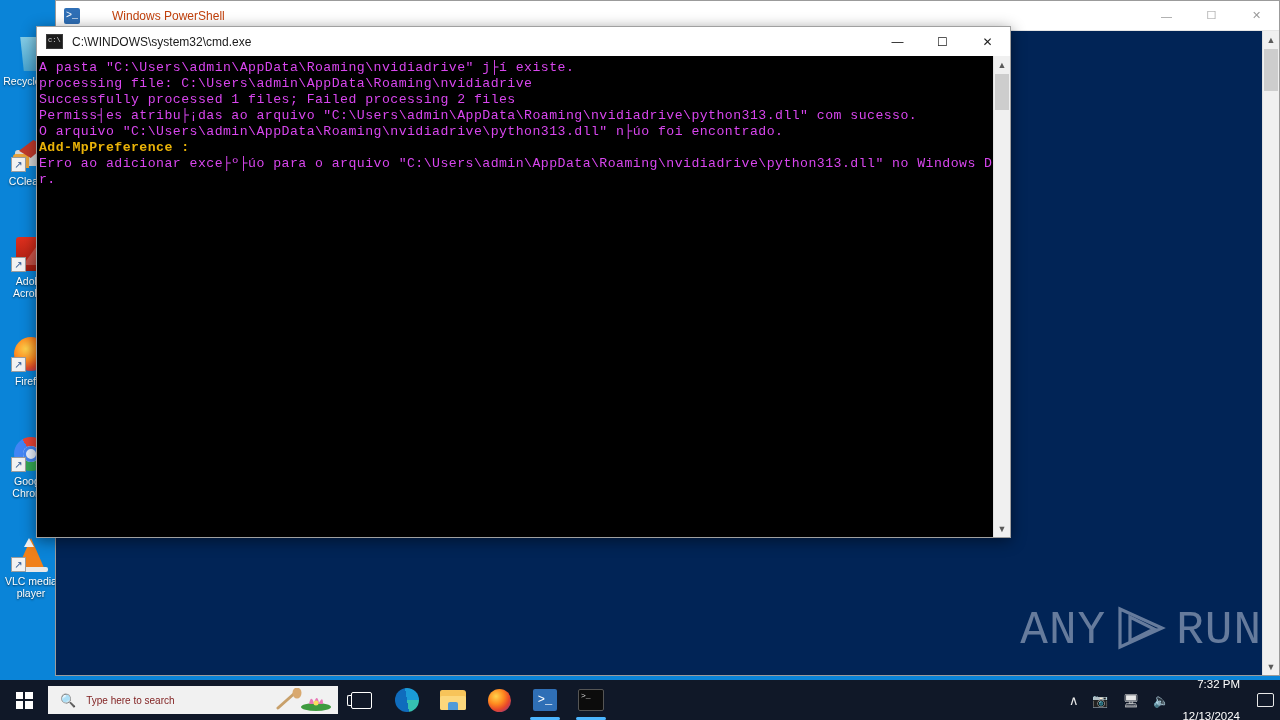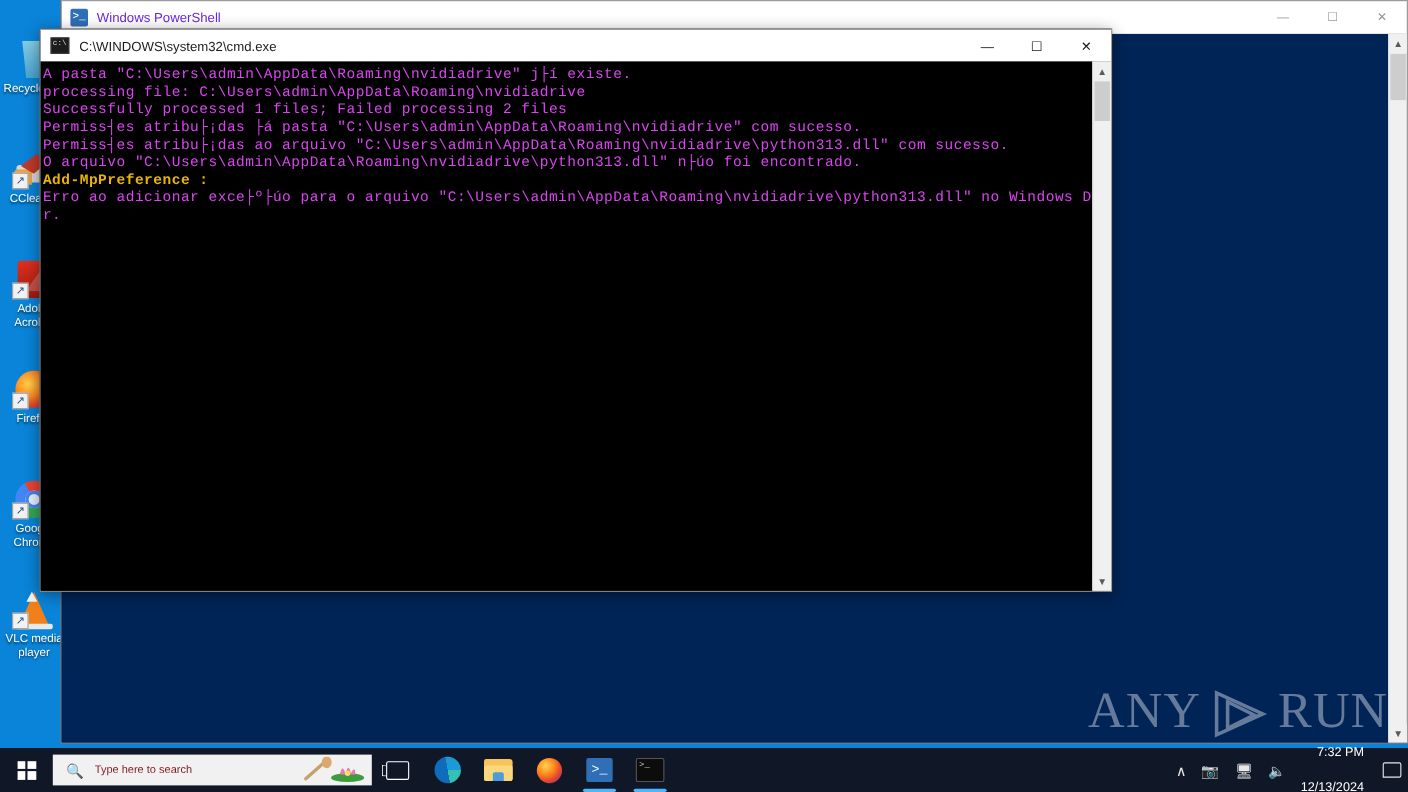--- a/index.html
+++ b/index.html
@@ -54,40 +54,40 @@
     background:#e8f0fe;box-shadow:inset 0 0 0 3px #4285f4;}
   .ico-vlc{width:34px;height:36px;position:relative;}
   .ico-vlc .cone{position:absolute;left:3px;bottom:2px;width:0;height:0;
     border-left:14px solid transparent;border-right:14px solid transparent;border-bottom:32px solid #f0801a;}
   .ico-vlc .stripe{position:absolute;left:10px;top:2px;width:0;height:0;
     border-left:5px solid transparent;border-right:5px solid transparent;border-bottom:9px solid #f3f3f3;}
   .ico-vlc .base{position:absolute;left:0;bottom:0;width:34px;height:5px;background:#e8e8e8;border-radius:2px;}
 
   
   #watermark{
-    position:absolute;right:18px;bottom:48px;
-    display:flex;align-items:flex-end;gap:8px;
+    position:absolute;right:18px;bottom:63px;
+    display:flex;align-items:flex-start;gap:8px;
     color:#b9c3d6;opacity:.55;font-size:46px;letter-spacing:1px;
-    font-family:Liberation Serif, serif;user-select:none;
+    font-family:Liberation Mono, monospace;user-select:none;
   }
   #watermark .play{display:inline-block;width:54px;height:46px;position:relative;}
 
   
   #ps-window{
     position:absolute;left:55px;top:0;width:1225px;height:676px;
     background:#012456;border:1px solid #9b9b9b;box-sizing:border-box;
   }
   #ps-titlebar{
     height:30px;background:#ffffff;display:flex;align-items:center;
     border-bottom:1px solid #e6e6e6;box-sizing:border-box;
   }
   #ps-titlebar .tl-icon{margin-left:8px;margin-right:8px;width:16px;height:16px;
     background:#2f6fb6;border-radius:2px;display:flex;align-items:center;justify-content:center;
     color:#fff;font-size:10px;font-family:"Liberation Mono",monospace;}
-  #ps-titlebar .tl-text{font-size:12px;color:#6d28d9;}
+  #ps-titlebar .tl-text{font-size:12px;color:#c2410c;margin-left:24px;}
   #ps-titlebar .ctrls{margin-left:auto;display:flex;height:30px;}
   #ps-titlebar .ctrls div{width:45px;height:30px;display:flex;align-items:center;justify-content:center;
     color:#9a9a9a;font-size:11px;}
   #ps-body{position:absolute;left:0;top:30px;right:0;bottom:0;background:#012456;}
   
   .win-scroll{
     position:absolute;right:0;top:0;bottom:0;width:17px;background:#f0f0f0;
     border-left:1px solid #e2e2e2;box-sizing:border-box;
   }
   .win-scroll .arrow{height:17px;display:flex;align-items:center;justify-content:center;color:#5a5a5a;font-size:9px;background:#f0f0f0;}
@@ -261,21 +261,20 @@
       <div class="ctrls">
         <div>—</div>
         <div>☐</div>
         <div>✕</div>
       </div>
     </div>
     <div id="cmd-console">
         <div class="cline">A pasta "C:\Users\admin\AppData\Roaming\nvidiadrive" j├í existe.</div>
         <div class="cline">processing file: C:\Users\admin\AppData\Roaming\nvidiadrive</div>
         <div class="cline">Successfully processed 1 files; Failed processing 2 files</div>
-        <div class="cline">Permiss┤es atribu├¡das ├á pasta "C:\Users\admin\AppData\Roaming\nvidiadrive" com sucesso.</div>
         <div class="cline">Permiss┤es atribu├¡das ao arquivo "C:\Users\admin\AppData\Roaming\nvidiadrive\python313.dll" com sucesso.</div>
         <div class="cline">O arquivo "C:\Users\admin\AppData\Roaming\nvidiadrive\python313.dll" n├úo foi encontrado.</div>
         <div class="cline err">Add-MpPreference :</div>
         <div class="cline">Erro ao adicionar exce├º├úo para o arquivo "C:\Users\admin\AppData\Roaming\nvidiadrive\python313.dll" no Windows Defende</div>
         <div class="cline">r.</div>
       </div>
     <div class="win-scroll" id="cmd-scroll" style="top:29px;">
       <div class="arrow">▲</div>
       <div class="thumb" style="top:18px;height:36px;"></div>
       <div class="arrow bottom">▼</div>

